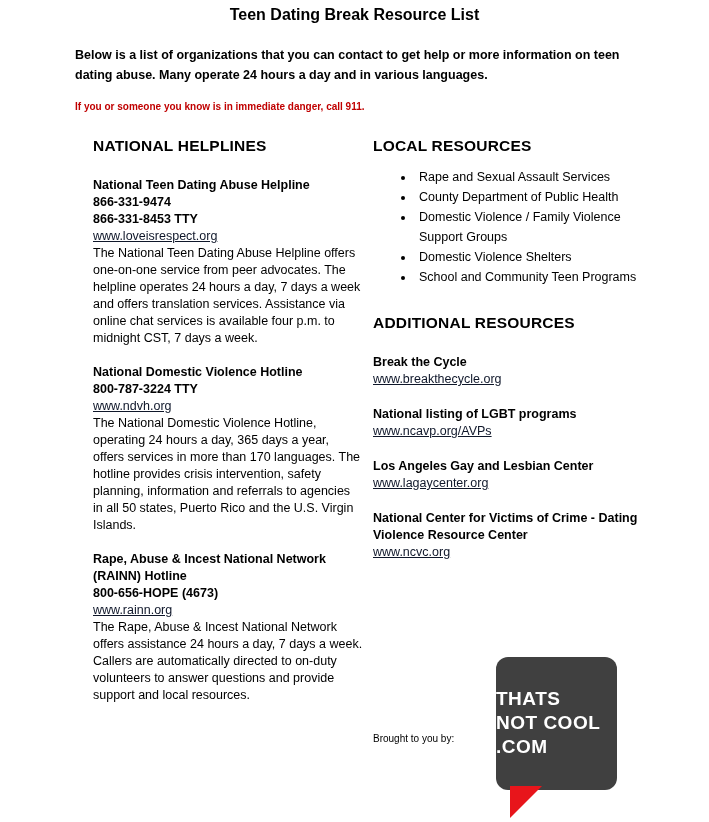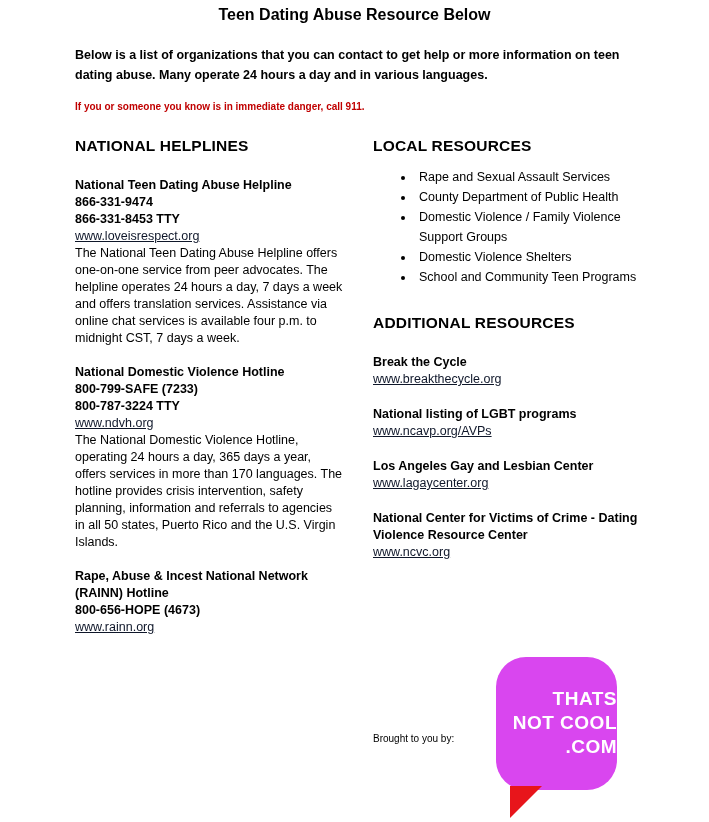--- a/index.html
+++ b/index.html
@@ -30,21 +30,21 @@
   .warning {
     position: absolute;
     top: 97px; left: 75px;
     width: 566px;
     font-size: 10px;
     font-weight: bold;
     color: #C00000;
     line-height: 20px;
   }
   .col { position: absolute; top: 137px; font-size: 12.5px; line-height: 17px; }
-  .col-left  { left: 75px;  width: 270px; }
+  .col-left  { left: 93px;  width: 270px; }
   .col-right { left: 373px; width: 276px; }
   .section-heading {
     font-size: 15.5px;
     font-weight: bold;
     letter-spacing: 0.2px;
     margin-bottom: 23px;
   }
   .section-heading.tight { margin-bottom: 0; }
   .entry { margin-bottom: 17px; }
   .entry-title { font-weight: bold; }
@@ -65,45 +65,45 @@
   .add-entry .entry-title { font-weight: bold; }
   .brought {
     position: absolute;
     left: 373px; top: 733px;
     font-size: 10px;
   }
   .logo {
     position: absolute;
     left: 496px; top: 657px;
     width: 121px; height: 133px;
-    background: #d946ef;
-    border-radius: 30px;
+    background: #404040;
+    border-radius: 12px;
     color: #ffffff;
-    text-align: right;
+    text-align: left;
     padding-top: 30px;
     font-weight: bold;
     font-size: 19px;
     line-height: 24px;
     letter-spacing: 0.5px;
   }
   .logo::after {
     content: "";
     position: absolute;
     left: 14px; bottom: -28px;
     width: 0; height: 0;
     border-top: 32px solid #E8151B;
     border-right: 32px solid transparent;
   }
 </style>
 </head>
 <body>
 
 <div class="page">
 
-  <h1 class="doc-title">Teen Dating Abuse Resource Below</h1>
+  <h1 class="doc-title">Teen Dating Break Resource List</h1>
 
   <p class="intro">Below is a list of organizations that you can contact to get help or more information on teen dating abuse.  Many operate 24 hours a day and in various languages.</p>
 
   <p class="warning">If you or someone you know is in immediate danger, call 911.</p>
 
   <div class="col col-left">
     <h2 class="section-heading">NATIONAL HELPLINES</h2>
 
     <div class="entry">
       <div class="entry-title">
@@ -111,33 +111,33 @@
         <div>866-331-9474</div>
         <div>866-331-8453 TTY</div>
       </div>
       <a class="link" href="#">www.loveisrespect.org</a>
       <p class="body-text">The National Teen Dating Abuse Helpline offers one-on-one service from peer advocates. The helpline operates 24 hours a day, 7 days a week and offers translation services. Assistance via online chat services is available four p.m. to midnight CST, 7 days a week.</p>
     </div>
 
     <div class="entry">
       <div class="entry-title">
         <div>National Domestic Violence Hotline</div>
-        <div>800-799-SAFE (7233)</div>
         <div>800-787-3224 TTY</div>
       </div>
       <a class="link" href="#">www.ndvh.org</a>
       <p class="body-text">The National Domestic Violence Hotline, operating 24 hours a day, 365 days a year, offers services in more than 170 languages. The hotline provides crisis intervention, safety planning, information and referrals to agencies in all 50 states, Puerto Rico and the U.S. Virgin Islands.</p>
     </div>
 
     <div class="entry">
       <div class="entry-title">
         <div>Rape, Abuse &amp; Incest National Network (RAINN) Hotline</div>
         <div>800-656-HOPE (4673)</div>
       </div>
       <a class="link" href="#">www.rainn.org</a>
+      <p class="body-text">The Rape, Abuse &amp; Incest National Network offers assistance 24 hours a day, 7 days a week. Callers are automatically directed to on-duty volunteers to answer questions and provide support and local resources.</p>
     </div>
   </div>
 
   <div class="col col-right">
     <h2 class="section-heading tight">LOCAL RESOURCES</h2>
     <ul class="bullets">
       <li>Rape and Sexual Assault Services</li>
       <li>County Department of Public Health</li>
       <li>Domestic Violence / Family Violence Support Groups</li>
       <li>Domestic Violence Shelters</li>

